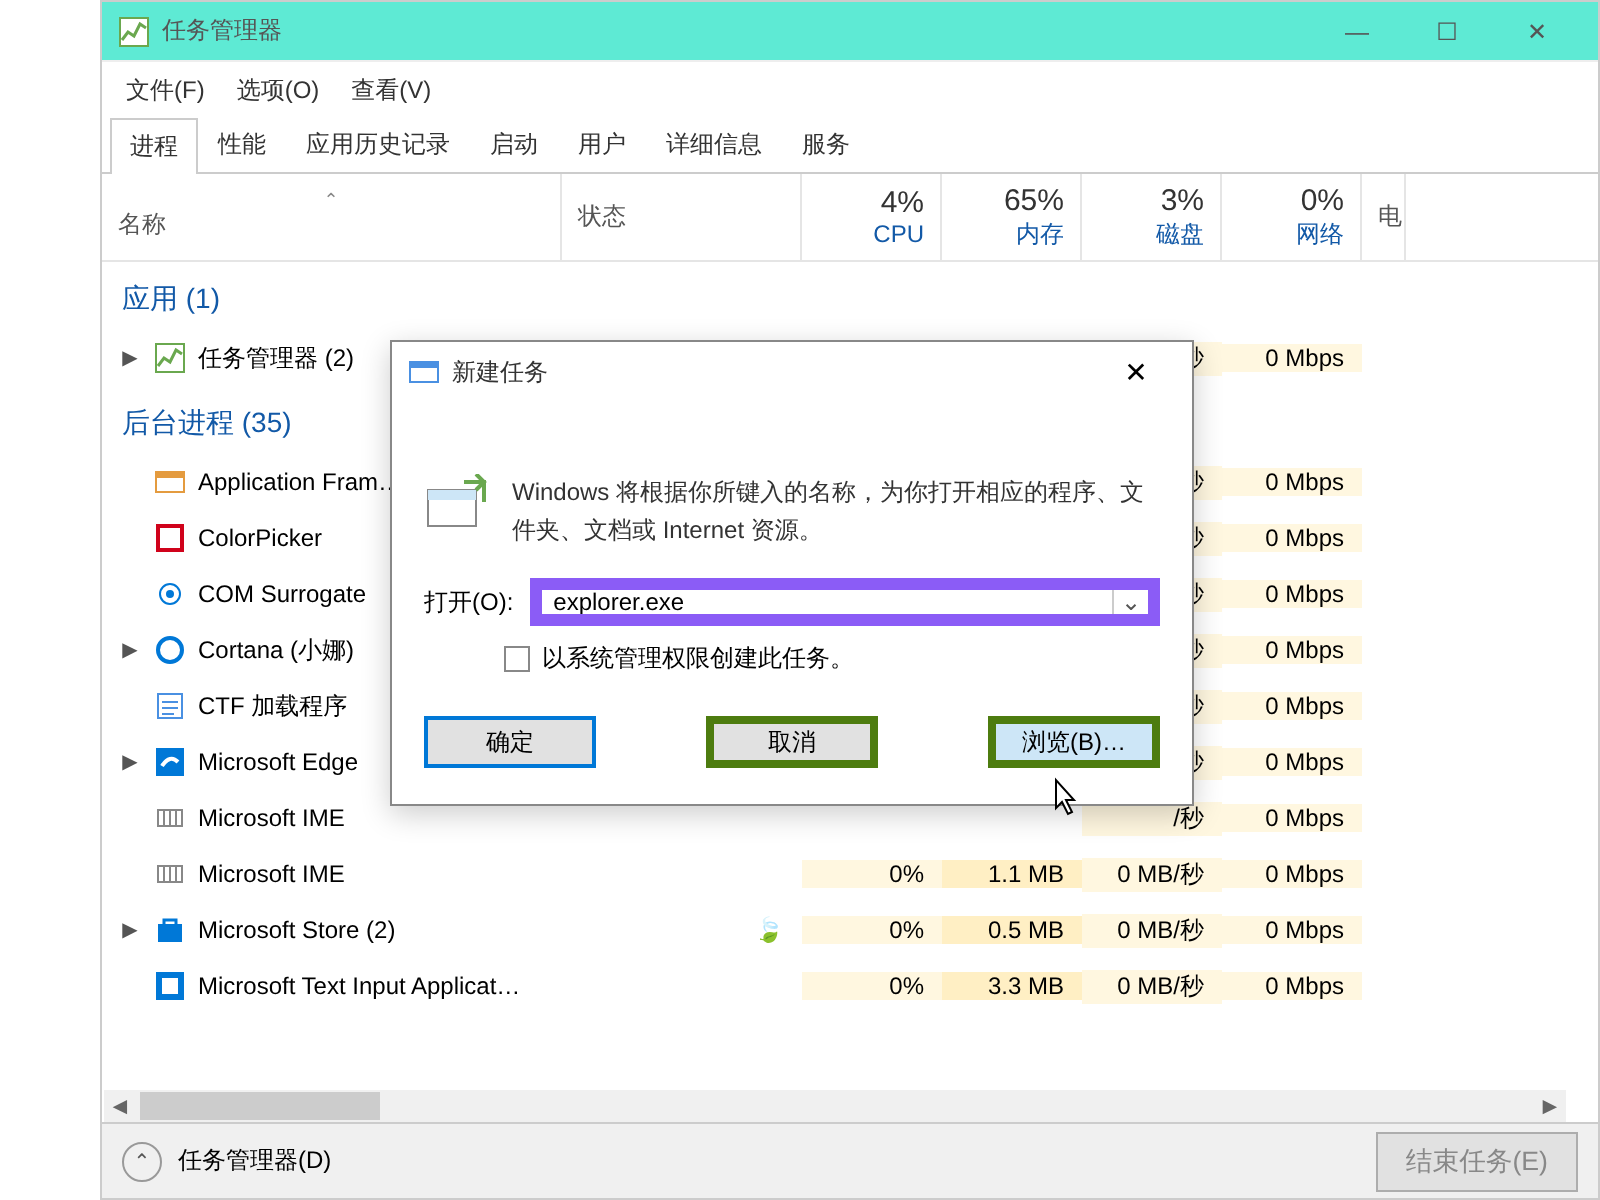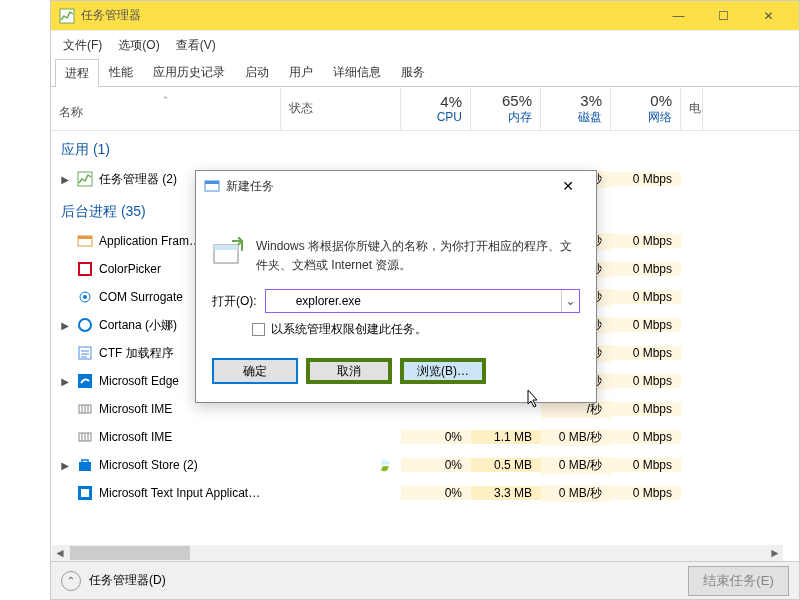--- a/index.html
+++ b/index.html
@@ -1,20 +1,20 @@
 <!DOCTYPE html>
 <html><head>
 <meta charset="utf-8">
 <style>
 * { box-sizing: border-box; margin: 0; padding: 0; }
 body { font-family: "Microsoft YaHei", "Segoe UI", sans-serif; font-size: 12px; background: #fff; overflow: hidden; width: 800px; height: 600px; position: relative; }
 
 
 .window { position: absolute; left: 50px; top: 0; width: 750px; height: 600px; background: #fff; border: 1px solid #ccc; }
-.titlebar { height: 30px; display: flex; align-items: center; padding: 0 8px; background: #fde047; border-bottom: 1px solid #eee; }
+.titlebar { height: 30px; display: flex; align-items: center; padding: 0 8px; background: #5eead4; border-bottom: 1px solid #eee; }
 .titlebar .icon { width: 16px; height: 16px; margin-right: 6px; }
 .titlebar .title { color: #555; font-size: 12px; flex: 0 0 auto; }
 .titlebar .spacer { flex: 1; }
 .win-btn { width: 45px; height: 30px; display: flex; align-items: center; justify-content: center; color: #555; }
 
 .menubar { height: 28px; display: flex; align-items: center; padding: 0 4px; background: #fff; }
 .menu-item { padding: 4px 8px; color: #333; }
 
 .tabs { height: 28px; display: flex; align-items: flex-end; border-bottom: 1px solid #ccc; padding-left: 4px; background: #fff; }
 .tab { padding: 5px 9px; color: #333; border: 1px solid transparent; border-bottom: none; position: relative; }
@@ -61,26 +61,26 @@
 .dialog { position: absolute; left: 195px; top: 170px; width: 402px; background: #fff; border: 1px solid #888; box-shadow: 0 4px 14px rgba(0,0,0,.2); }
 .dialog .dtitle { height: 30px; display: flex; align-items: center; padding: 0 8px; }
 .dialog .dtitle .title { font-size: 12px; color: #333; }
 .dialog .dtitle .close { margin-left: auto; width: 40px; height: 28px; display: flex; align-items: center; justify-content: center; font-size: 14px; }
 .dialog .dbody { padding: 12px 16px 18px; }
 .dialog .drow { display: flex; gap: 10px; margin-bottom: 14px; margin-top: 24px; }
 .dialog .drow .icon { width: 34px; height: 34px; flex: 0 0 34px; }
 .dialog .drow .text { font-size: 12px; color: #333; line-height: 1.6; }
 .dialog .inputrow { display: flex; align-items: center; gap: 8px; margin-bottom: 8px; }
 .dialog .inputrow label { font-size: 12px; }
-.combo { flex: 1; display: flex; border: 1px solid #8b5cf6; height: 24px; padding-left: 24px; }
+.combo { flex: 1; display: flex; border: 6px solid #8b5cf6; height: 24px; }
 .combo input { flex: 1; border: none; outline: none; padding: 0 6px; font-size: 12px; font-family: inherit; }
 .combo .dd { width: 18px; display: flex; align-items: center; justify-content: center; color: #555; border-left: 1px solid #ccc; }
 .checkrow { display: flex; align-items: center; gap: 6px; margin-left: 40px; margin-bottom: 20px; font-size: 12px; }
 .checkrow .chk { width: 13px; height: 13px; border: 1px solid #888; }
-.btnrow { display: flex; justify-content: flex-start; gap: 8px; }
+.btnrow { display: flex; justify-content: space-between; gap: 8px; }
 .btnrow button { width: 86px; height: 26px; border: 4px solid #4d7c0f; background: #e1e1e1; font-size: 12px; font-family: inherit; }
 .btnrow button.primary { border: 2px solid #0078d7; }
 .btnrow button.hover { background: #cde6f7; }
 .cursor { position: absolute; left: 522px; top: 388px; pointer-events: none; }
 </style>
 </head>
 <body>
 
 <div class="window">
   <div class="titlebar">

